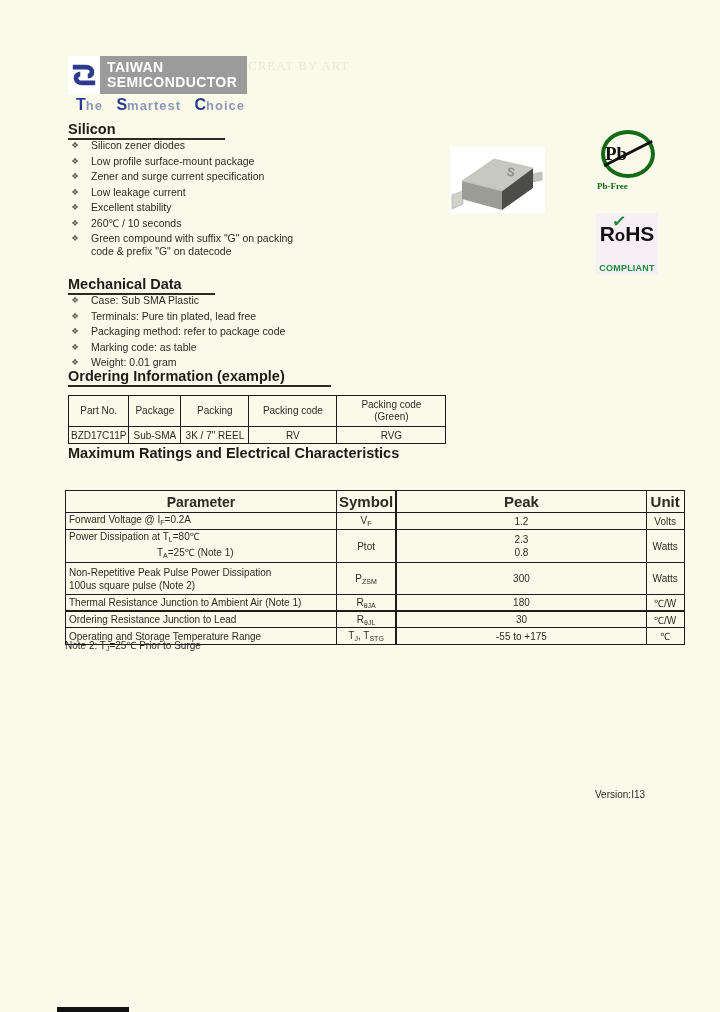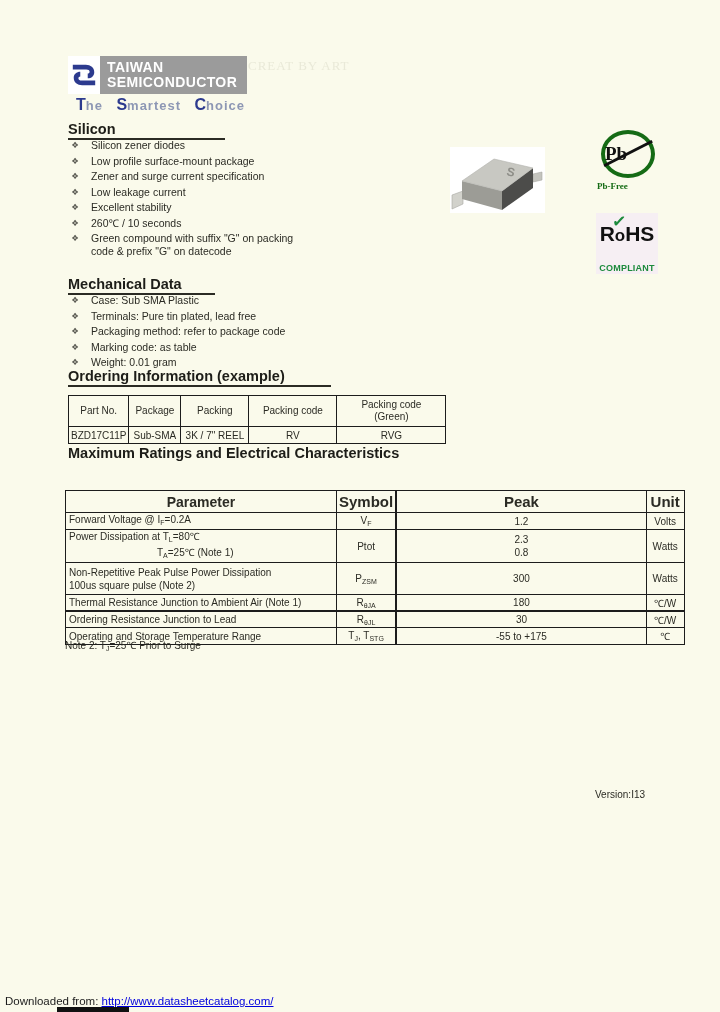--- a/index.html
+++ b/index.html
@@ -350,18 +350,15 @@
         </tr>
       </tbody>
   </table>
 
   <div class="notes">
     <div class="note-line" id="note-1">Note 2: T<sub>J</sub>=25℃ Prior to Surge</div>
   </div>
 
   <div class="version">Version:I13</div>
 
-  <div class="footer">
-    <span>Downloaded from: </span><a>http://www.datasheetcatalog.com/</a>
-  </div>
   <div class="scan-artifact"></div>
 
 </div>
 
 </body></html>

